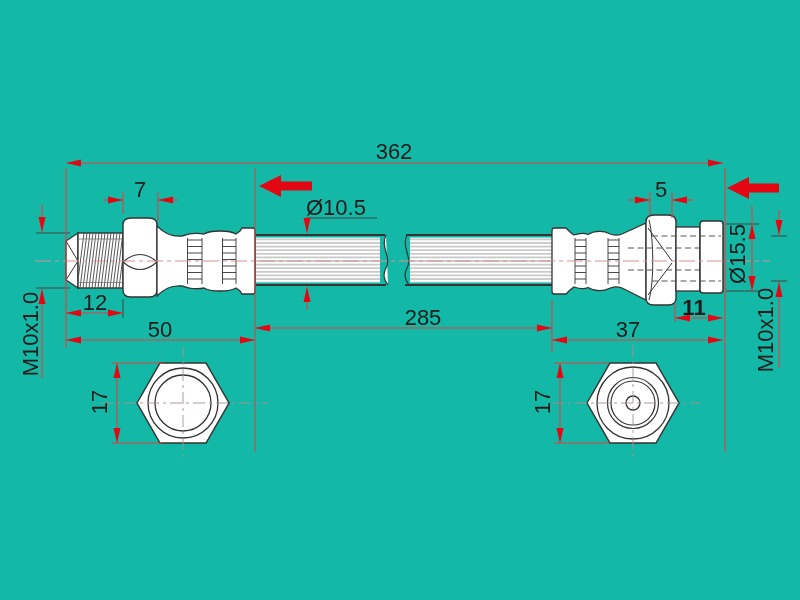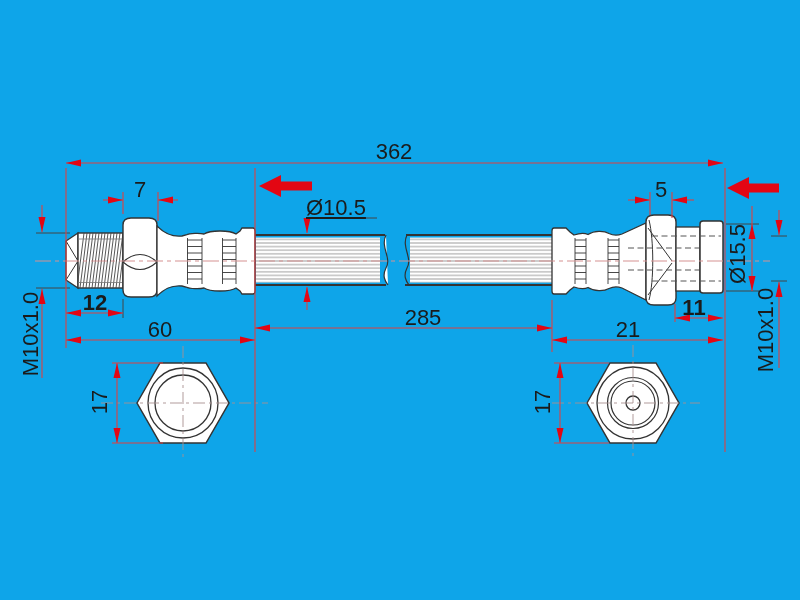--- a/index.html
+++ b/index.html
@@ -1,16 +1,16 @@
 <!DOCTYPE html>
 <html><head>
 <meta charset="utf-8">
 <style>
   html,body{margin:0;padding:0;background:#fff;}
-  .canvas{position:relative;width:800px;height:600px;background:#0ea5e9;overflow:hidden;
+  .canvas{position:relative;width:800px;height:600px;background:#14b8a6;overflow:hidden;
           font-family:"Liberation Sans", sans-serif;}
   .canvas svg{position:absolute;left:0;top:0;}
   .dim{position:absolute;font-size:22px;color:#1b1b1b;text-align:center;line-height:24px;
        white-space:nowrap;}
   .dim.left{text-align:left;}
   .dimv{position:absolute;font-size:22px;color:#1b1b1b;text-align:center;line-height:24px;
         white-space:nowrap;transform:rotate(-90deg);transform-origin:center center;}
 </style>
 </head>
 <body>
@@ -210,26 +210,26 @@
     <line x1="554" y1="363" x2="609" y2="363"></line>
     <line x1="554" y1="443" x2="609" y2="443"></line>
   </g>
 
   <polygon fill="#e30613" points="259,186 281,175 281,181.5 312,181.5 312,190.5 281,190.5 281,197"></polygon>
   <polygon fill="#e30613" points="727,188 749,177 749,183.5 779,183.5 779,192.5 749,192.5 749,199"></polygon>
 </svg>
 
 <div class="dim" style="left:354px;top:140px;width:80px;">362</div>
 <div class="dim" style="left:120px;top:178px;width:40px;">7</div>
-<div class="dim left" style="left:306px;top:196px;width:75px;text-decoration:underline;">Ø10.5</div>
+<div class="dim left" style="left:306px;top:196px;width:75px;">Ø10.5</div>
 <div class="dim" style="left:641px;top:178px;width:40px;">5</div>
-<div class="dim" style="left:75px;top:291px;width:40px;font-weight:bold;">12</div>
-<div class="dim" style="left:140px;top:318px;width:40px;">60</div>
+<div class="dim" style="left:75px;top:291px;width:40px;">12</div>
+<div class="dim" style="left:140px;top:318px;width:40px;">50</div>
 <div class="dim" style="left:393px;top:306px;width:60px;">285</div>
-<div class="dim" style="left:608px;top:318px;width:40px;">21</div>
+<div class="dim" style="left:608px;top:318px;width:40px;">37</div>
 <div class="dim" style="left:674px;top:296px;width:40px;font-weight:bold;">11</div>
 <div class="dimv" style="left:-15px;top:322px;width:92px;height:24px;">M10x1.0</div>
 <div class="dimv" style="left:720px;top:318px;width:92px;height:24px;">M10x1.0</div>
 <div class="dimv" style="left:704px;top:242px;width:68px;height:24px;">Ø15.5</div>
 <div class="dimv" style="left:85px;top:390px;width:30px;height:24px;">17</div>
 <div class="dimv" style="left:528px;top:390px;width:30px;height:24px;">17</div>
 
 </div>
 
 </body></html>

